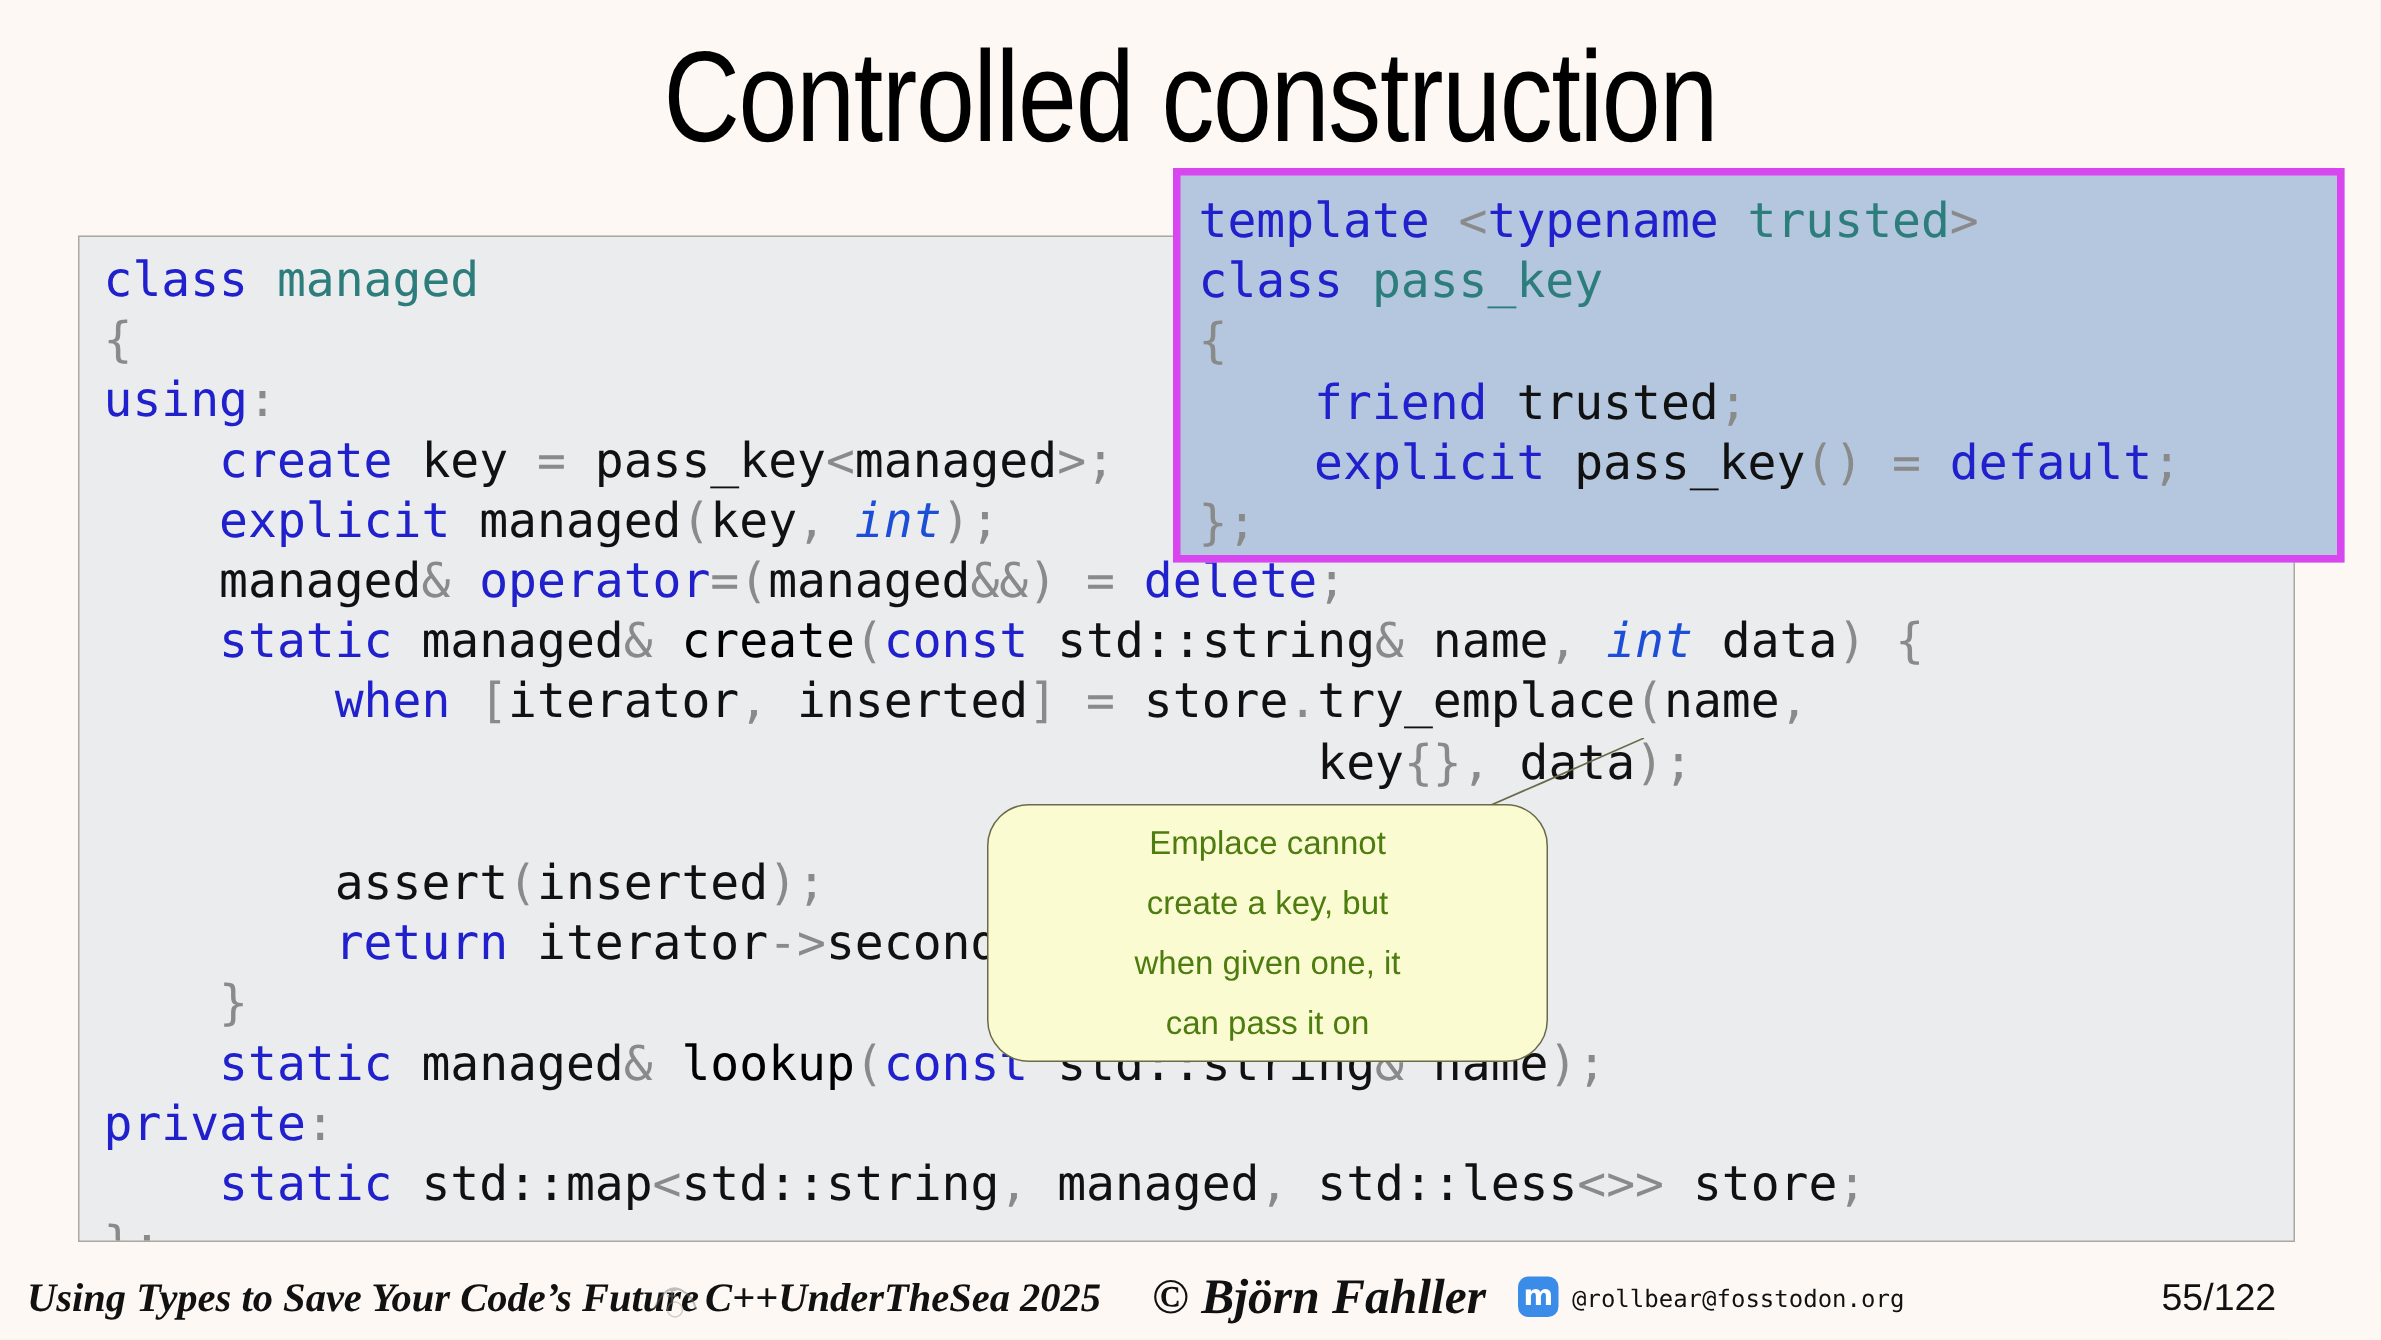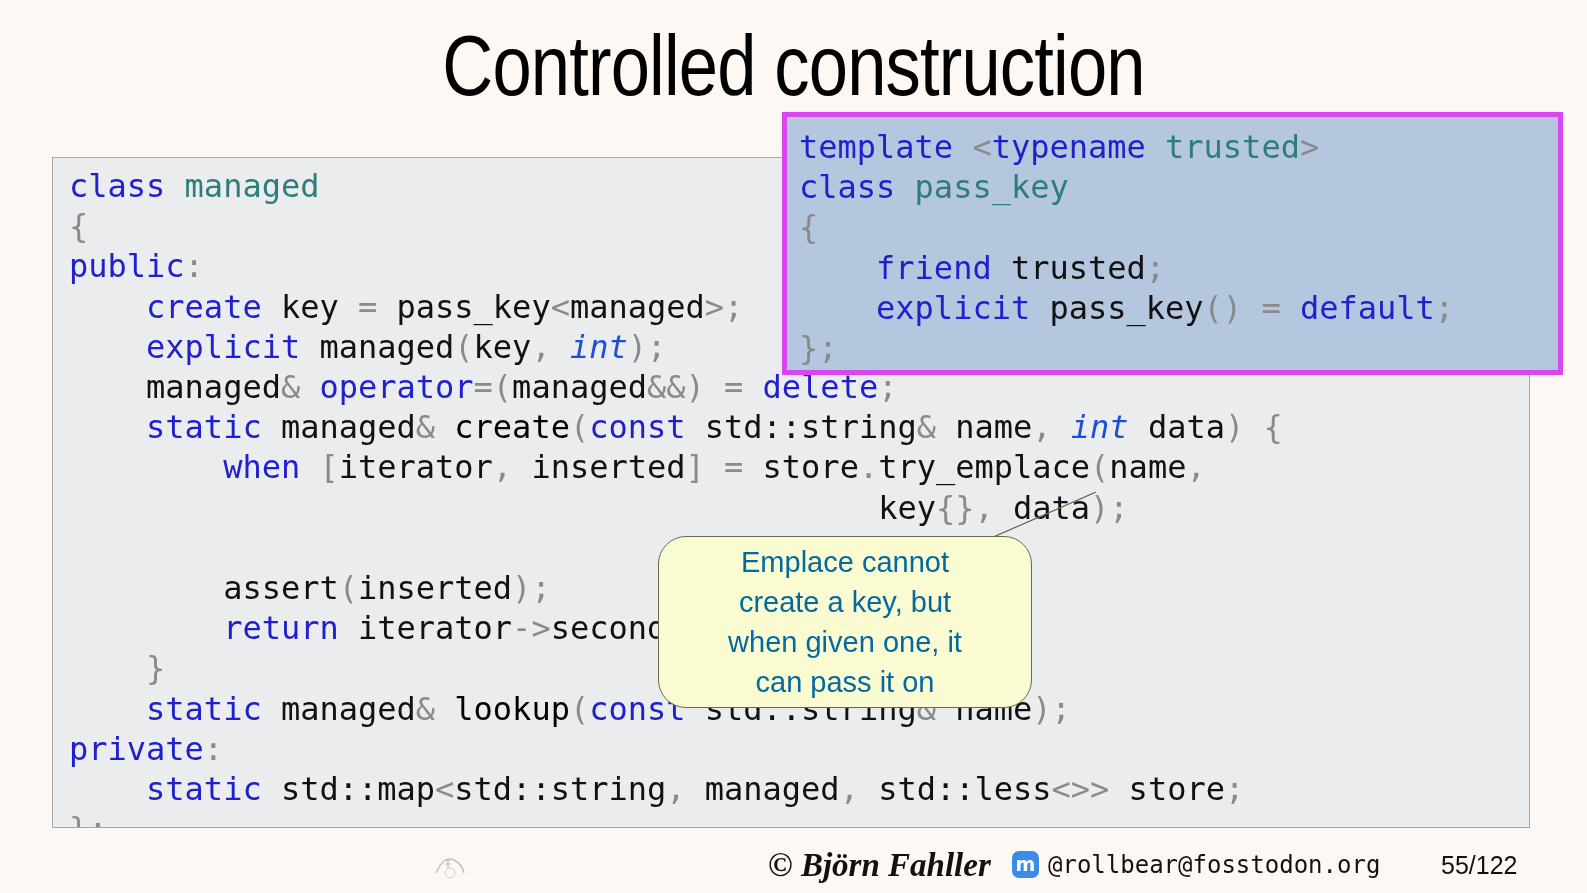--- a/index.html
+++ b/index.html
@@ -103,23 +103,23 @@
     background: #fbfbd2;
     border: 1px solid #6a6a4a;
     border-radius: 28px;
     box-sizing: border-box;
     display: flex;
     align-items: center;
     justify-content: center;
   }
   #callout-text {
     font-family: "Liberation Sans", sans-serif;
-    font-size: 29px;
+    font-size: 22px;
     line-height: 40px;
-    color: #0369a1;
+    color: #4d7c0f;
     text-align: center;
     width: 330px;
     white-space: pre-line;
   }
   #callout-tail {
     position: absolute;
     left: 310px;
     top: -44px;
     width: 130px;
     height: 58px;
@@ -188,40 +188,40 @@
     color: #ffffff;
     font-family: "DejaVu Sans", sans-serif;
     font-size: 19px;
     font-weight: 700;
     line-height: 1;
   }
   .f-handle {
     position: absolute;
     left: 1048px;
     font-family: "DejaVu Sans Mono", monospace;
-    font-size: 24px;
+    font-size: 16px;
     white-space: nowrap;
   }
   .f-page {
     position: absolute;
     left: 1441px;
     font-family: Liberation Sans, sans-serif;
     font-size: 25px;
     white-space: nowrap;
   }
 </style>
 </head>
 <body>
 
 <div id="slide-title">Controlled construction</div>
 
 <div id="code-block">
   <pre><span class="kw">class</span> <span class="typ">managed</span>
 <span class="pun">{</span>
-<span class="kw">public</span><span class="pun">:</span>
+<span class="kw">using</span><span class="pun">:</span>
     <span class="kw">create</span> <span class="pl">key</span> <span class="pun">=</span> <span class="pl">pass_key</span><span class="pun">&lt;</span><span class="pl">managed</span><span class="pun">&gt;;</span>
     <span class="kw">explicit</span> <span class="pl">managed</span><span class="pun">(</span><span class="pl">key</span><span class="pun">,</span> <span class="ital">int</span><span class="pun">);</span>
     <span class="pl">managed</span><span class="amp">&amp;</span> <span class="kw">operator</span><span class="pun">=(</span><span class="pl">managed</span><span class="amp">&amp;&amp;</span><span class="pun">)</span> <span class="pun">=</span> <span class="kw">delete</span><span class="pun">;</span>
     <span class="kw">static</span> <span class="pl">managed</span><span class="amp">&amp;</span> <span class="fn">create</span><span class="pun">(</span><span class="kw">const</span> <span class="pl">std::string</span><span class="amp">&amp;</span> <span class="pl">name</span><span class="pun">,</span> <span class="ital">int</span> <span class="pl">data</span><span class="pun">)</span> <span class="pun">{</span>
         <span class="kw">when</span> <span class="pun">[</span><span class="pl">iterator</span><span class="pun">,</span> <span class="pl">inserted</span><span class="pun">]</span> <span class="pun">=</span> <span class="pl">store</span><span class="pun">.</span><span class="pl">try_emplace</span><span class="pun">(</span><span class="pl">name</span><span class="pun">,</span>
                                           <span class="pl">key</span><span class="pun">{},</span> <span class="pl">data</span><span class="pun">);</span>
 
         <span class="pl">assert</span><span class="pun">(</span><span class="pl">inserted</span><span class="pun">);</span>
         <span class="kw">return</span> <span class="pl">iterator</span><span class="pun">-&gt;</span><span class="pl">second</span><span class="pun">;</span>
     <span class="pun">}</span>
@@ -246,27 +246,29 @@
   </svg>
   <div id="callout-body">
     <div id="callout-text">Emplace cannot
 create a key, but
 when given one, it
 can pass it on</div>
   </div>
 </div>
 
 <div id="footer">
+  <span class="f-talk">Using Types to Save Your Code’s Future</span>
 
   <svg id="conf-logo" viewBox="0 0 32 28">
     <path d="M2 22 Q10 4 20 9 Q28 13 30 22" fill="none" stroke="#777" stroke-width="1.4"></path>
     <path d="M14 9 L14 17 M11 9 L17 9 M11 13 L17 13" fill="none" stroke="#777" stroke-width="1.2"></path>
     <circle cx="16" cy="22" r="5" fill="none" stroke="#999" stroke-width="1"></circle>
   </svg>
 
+  <span class="f-conf">C++UnderTheSea 2025</span>
 
   <span class="f-copy">© Björn Fahller</span>
 
   <span id="mastodon-icon">
     <span>m</span>
   </span>
 
   <span class="f-handle">@rollbear@fosstodon.org</span>
 
   <span class="f-page">55/122</span>

